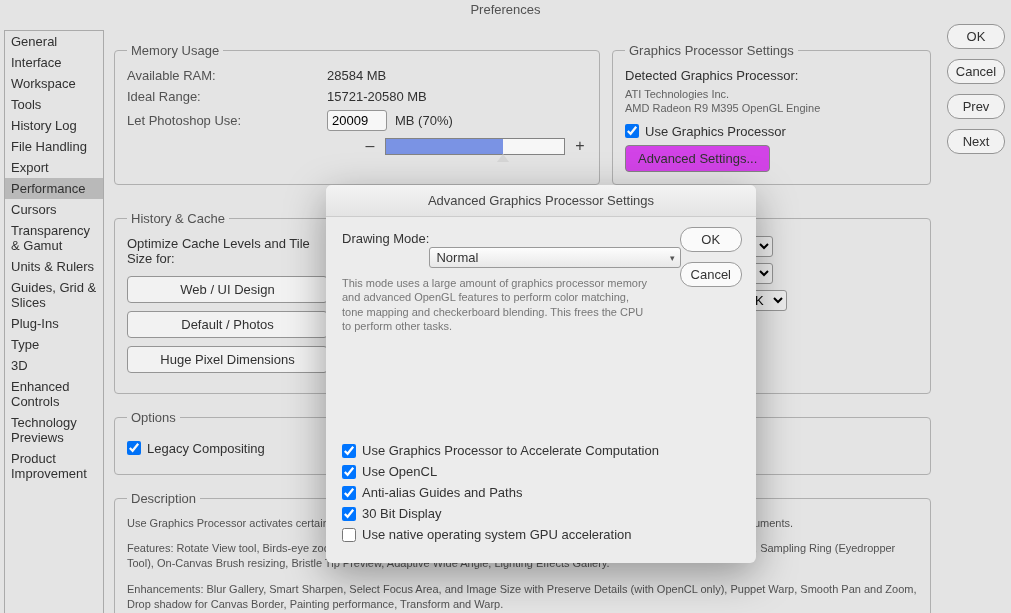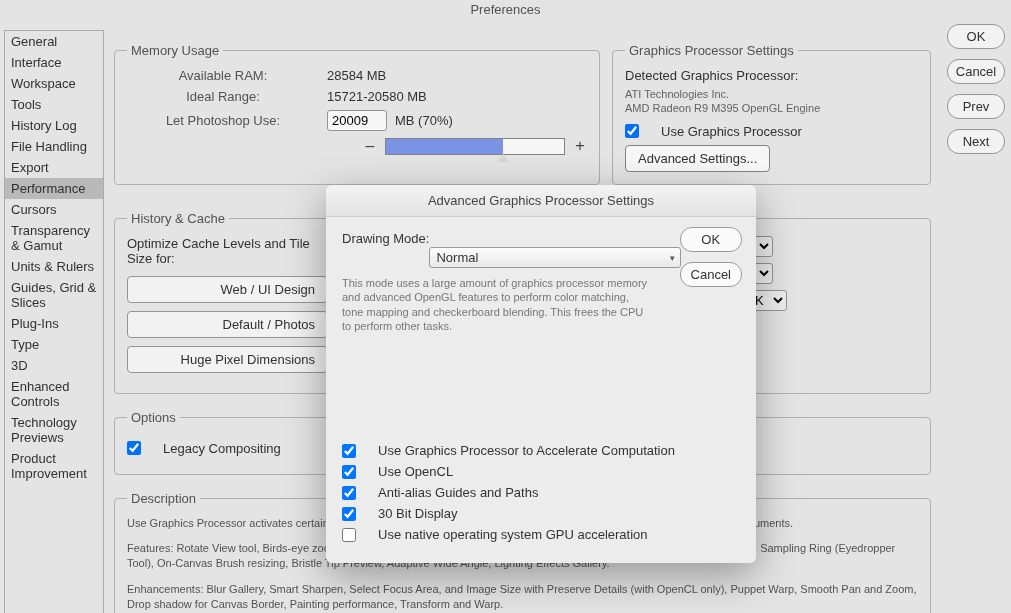--- a/index.html
+++ b/index.html
@@ -8,36 +8,36 @@
 .main { display: flex; }
 .sidebar { width: 122px; border: 1px solid #b0b0b0; margin: 11px 0 0 4px; background: #ececec; }
 .sidebar .item { padding: 3px 6px; font-size: 13px; cursor: default; }
 .sidebar .item.selected { background: #bfbfbf; }
 .content { flex: 1; position: relative; padding: 8px 8px 0 10px; }
 .right-buttons { position: absolute; right: 6px; top: 24px; width: 58px; display: flex; flex-direction: column; gap: 10px; }
 .right-buttons .btn { border: 1px solid #9a9a9a; border-radius: 12px; background: #fafafa; padding: 4px 0; font-size: 13px; text-align: center; cursor: pointer; }
 fieldset.group { border: 1px solid #b5b5b5; border-radius: 4px; margin: 16px 72px 10px 0; padding: 10px 12px 12px 12px; position: relative; }
 fieldset.group > legend { font-size: 13px; color: #555; padding: 0 4px; }
 .row { display: flex; align-items: center; margin-bottom: 6px; }
-.row .lbl { text-align: center; padding-right: 8px; color: #555; }
+.row .lbl { text-align: left; padding-right: 8px; color: #555; }
 .val { color: #333; }
 input.txt { border: 1px solid #9a9a9a; border-radius: 3px; padding: 2px 4px; font-size: 13px; background: #fff; width: 60px; }
 .slider-wrap { display: flex; align-items: center; gap: 8px; margin-left: 236px; margin-top: 4px; }
 .slider-track { width: 180px; height: 17px; border: 1px solid #888; background: #fff; position: relative; }
 .slider-fill { position: absolute; left: 0; top: 0; bottom: 0; background: #7e98ec; }
 .slider-thumb { position: absolute; bottom: -8px; width: 0; height: 0; border-left: 6px solid transparent; border-right: 6px solid transparent; border-bottom: 8px solid #ddd; transform: translateX(-6px); }
 .minus, .plus { font-size: 16px; color: #444; width: 14px; text-align: center; }
 .top-row { display: flex; gap: 12px; }
 .gpu-box { width: 319px; }
 .mem-box { flex: 1; }
 .gpu-info { font-size: 11px; color: #666; line-height: 1.3; margin-bottom: 8px; }
-.checkbox-row { display: flex; align-items: center; gap: 22px; margin: 6px 0; }
+.checkbox-row { display: flex; align-items: center; gap: 6px; margin: 6px 0; }
 .checkbox-row input { width: 14px; height: 14px; }
-.btn-flat { border: 1px solid #888; border-radius: 4px; background: #ffffff; padding: 5px 12px; font-size: 13px; cursor: pointer; display: inline-block; }
-.btn-wide { border: 1px solid #9a9a9a; border-radius: 4px; background: #fafafa; padding: 5px 12px; font-size: 13px; cursor: pointer; text-align: right; width: 201px; margin-bottom: 8px; }
+.btn-flat { border: 1px solid #888; border-radius: 4px; background: #d946ef; padding: 5px 12px; font-size: 13px; cursor: pointer; display: inline-block; }
+.btn-wide { border: 1px solid #9a9a9a; border-radius: 4px; background: #fafafa; padding: 5px 12px; font-size: 13px; cursor: pointer; text-align: center; width: 201px; margin-bottom: 8px; }
 .hc-row { display: flex; align-items: center; margin-bottom: 6px; }
 .hc-row .l { width: 160px; text-align: right; padding-right: 8px; color: #333; }
 select.sel { border: 1px solid #9a9a9a; border-radius: 3px; background: #f5f5f5; font-size: 13px; padding: 1px 4px; }
 .hint { font-size: 11px; color: #666; line-height: 1.3; margin-top: 6px; }
 .desc-text { font-size: 11px; color: #555; line-height: 1.4; margin-bottom: 10px; }
 .overlay { position: absolute; left: 0; top: 0; right: 0; bottom: 0; background: rgba(0,0,0,0.03); }
 .dialog { position: absolute; left: 326px; top: 185px; width: 430px; height: 378px; background: #ececec; border-radius: 6px; box-shadow: 0 12px 40px rgba(0,0,0,0.35); z-index: 10; }
 .dialog .dlg-title { text-align: center; padding: 8px 0; font-size: 13px; color: #444; background: linear-gradient(#f3f3f3,#e4e4e4); border-radius: 6px 6px 0 0; border-bottom: 1px solid #ccc; }
 .dialog .dlg-body { padding: 14px 16px; position: relative; }
 .dropdown { border: 1px solid #9a9a9a; border-radius: 3px; background: linear-gradient(#fdfdfd,#e8e8e8); font-size: 13px; padding: 2px 6px; width: 252px; display: flex; justify-content: space-between; align-items: center; margin-top: 16px; }

